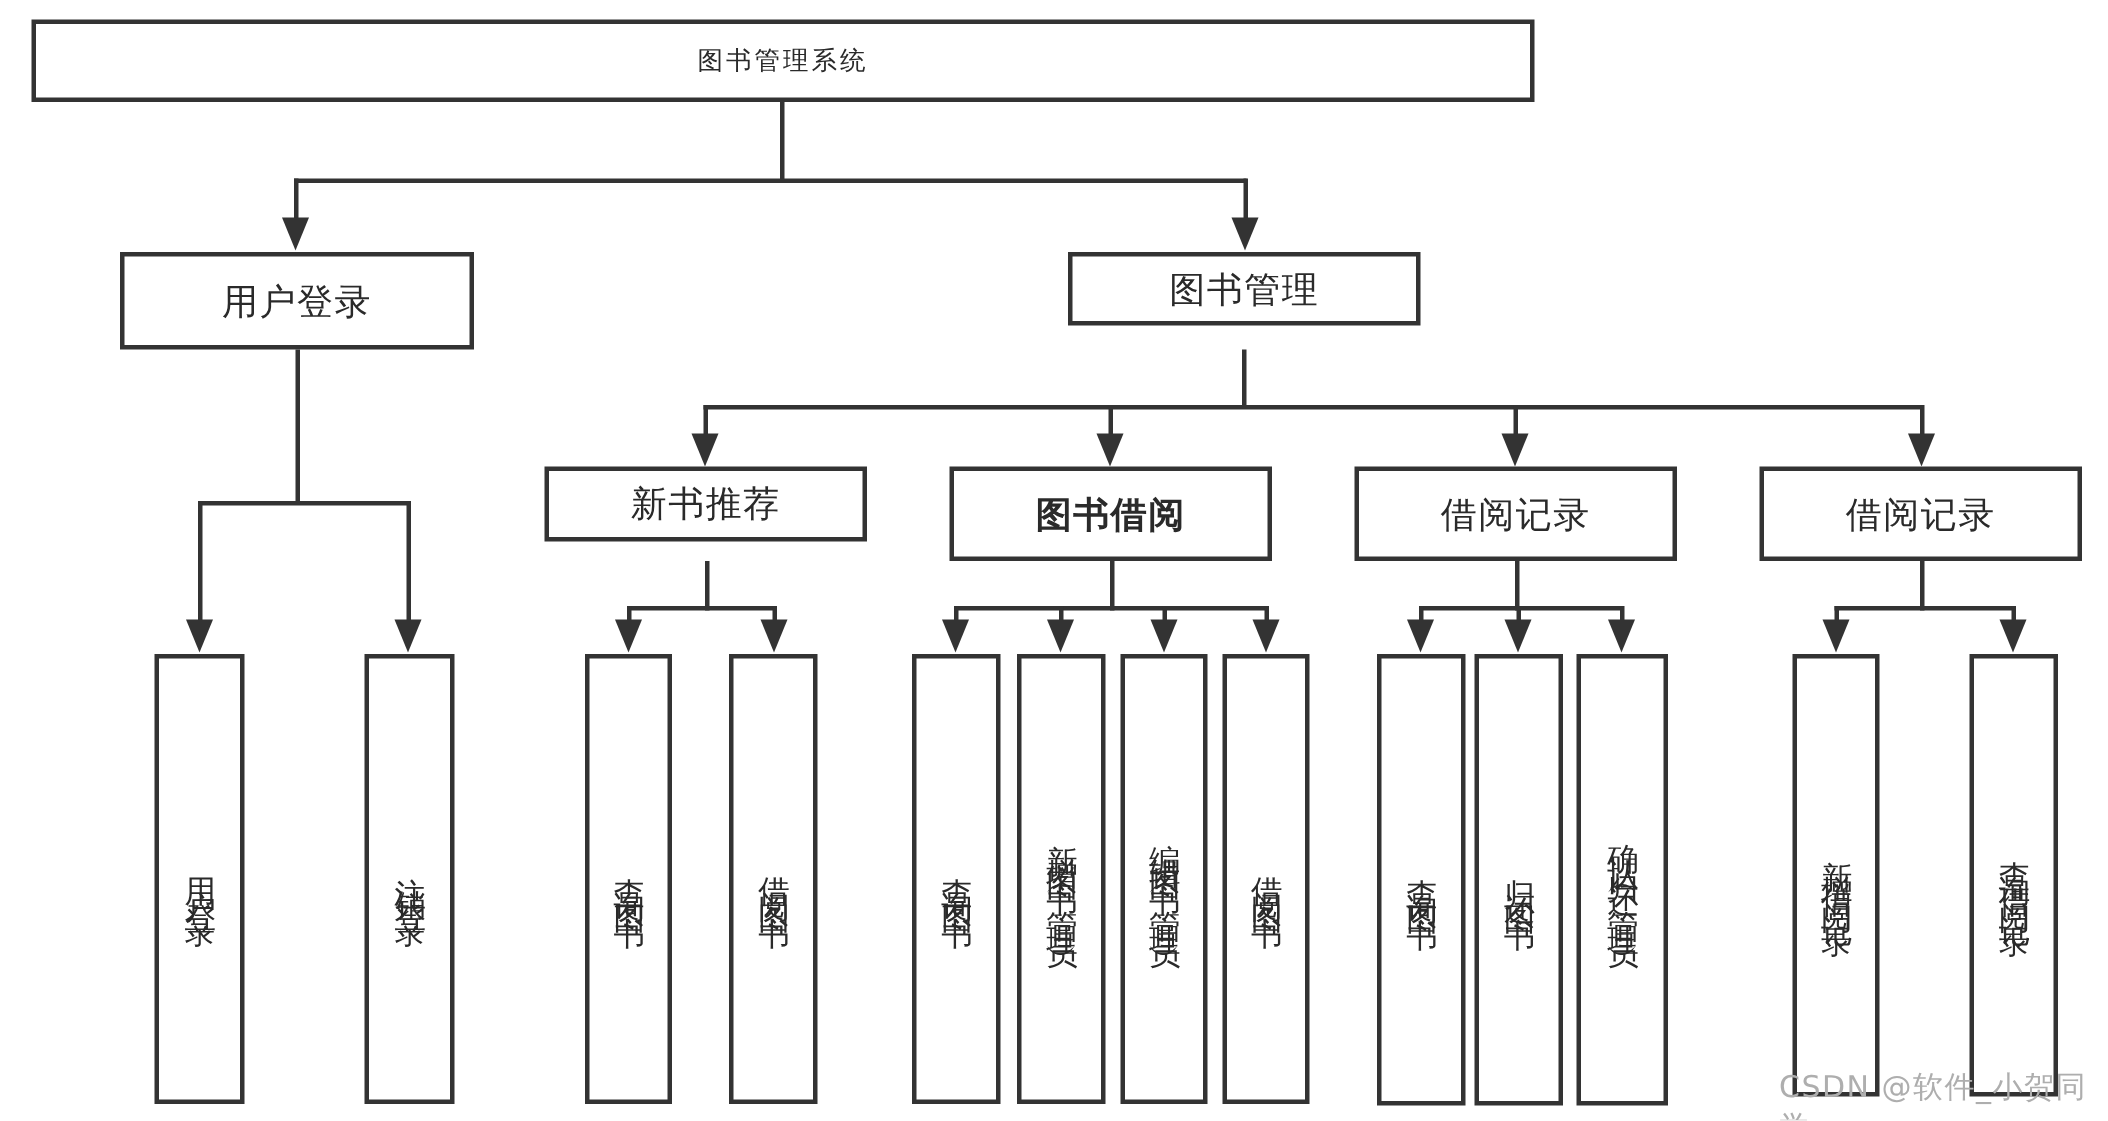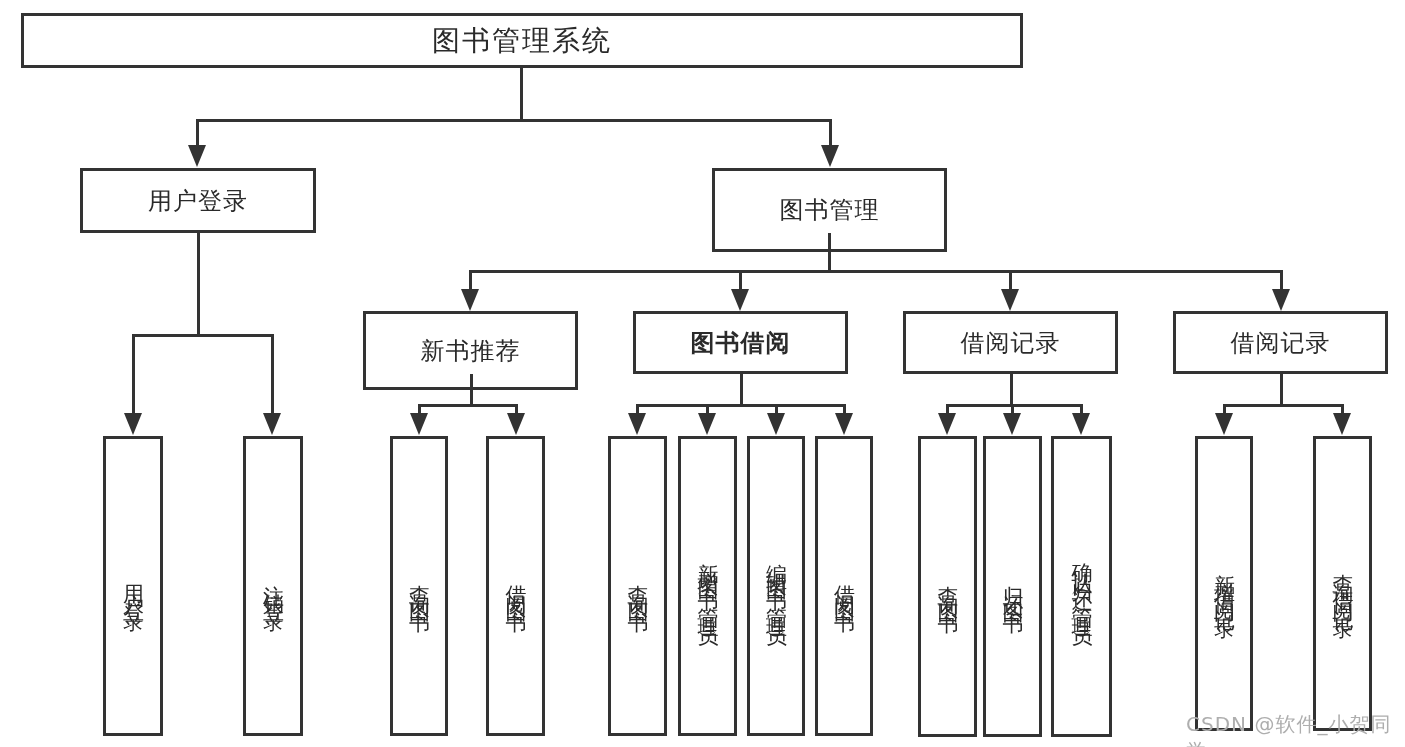--- a/index.html
+++ b/index.html
@@ -1,21 +1,21 @@
 <!DOCTYPE html>
 <html><head>
 <meta charset="utf-8">
 <style>
   html,body{margin:0;padding:0;background:#ffffff;}
   .canvas{position:relative;width:1405px;height:747px;background:#ffffff;
           font-family:"DejaVu Sans","Liberation Sans",sans-serif;color:#2a2a2a;overflow:hidden;}
   .box{position:absolute;border:3px solid #333333;background:#ffffff;box-sizing:border-box;
        display:flex;align-items:center;justify-content:center;text-align:center;}
   .hlabel{font-size:24px;letter-spacing:1px;}
-  .root-label{font-size:28px;letter-spacing:2px;}
+  .root-label{font-size:17px;letter-spacing:2px;}
   .leaf span{writing-mode:vertical-rl;text-orientation:mixed;letter-spacing:9px;
              line-height:1;font-size:21px;white-space:nowrap;}
   .h,.v{position:absolute;background:#333333;}
   .h{height:3px;}
   .v{width:3px;}
   .arrow{position:absolute;width:0;height:0;
          border-left:9px solid transparent;border-right:9px solid transparent;
          border-top:22px solid #333333;}
   .watermark{position:absolute;left:1186px;top:711px;font-size:20px;color:#aeaeae;
              letter-spacing:1px;z-index:5;}
@@ -32,21 +32,21 @@
   <div class="v" style="left:520px;top:67px;height:54px;"></div>
   <div class="h" style="left:196px;top:119px;width:635px;"></div>
   <div class="v" style="left:196px;top:119px;height:30px;"></div>
   <div class="arrow" style="left:188px;top:145px;"></div>
   <div class="v" style="left:829px;top:119px;height:30px;"></div>
   <div class="arrow" style="left:821px;top:145px;"></div>
 
   <div class="box" style="left:80px;top:168px;width:236px;height:65px;">
     <span class="hlabel">用户登录</span>
   </div>
-  <div class="box" style="left:712px;top:168px;width:235px;height:84px;">
+  <div class="box" style="left:712px;top:168px;width:235px;height:49px;">
     <span class="hlabel">图书管理</span>
   </div>
 
   <div class="v" style="left:197px;top:233px;height:103px;"></div>
   <div class="h" style="left:132px;top:334px;width:142px;"></div>
   <div class="v" style="left:132px;top:334px;height:80px;"></div>
   <div class="arrow" style="left:124px;top:413px;"></div>
   <div class="v" style="left:271px;top:334px;height:80px;"></div>
   <div class="arrow" style="left:263px;top:413px;"></div>
 
@@ -54,21 +54,21 @@
   <div class="h" style="left:469px;top:270px;width:813px;"></div>
   <div class="v" style="left:469px;top:270px;height:22px;"></div>
   <div class="arrow" style="left:461px;top:289px;"></div>
   <div class="v" style="left:739px;top:270px;height:22px;"></div>
   <div class="arrow" style="left:731px;top:289px;"></div>
   <div class="v" style="left:1009px;top:270px;height:22px;"></div>
   <div class="arrow" style="left:1001px;top:289px;"></div>
   <div class="v" style="left:1280px;top:270px;height:22px;"></div>
   <div class="arrow" style="left:1272px;top:289px;"></div>
 
-  <div class="box" style="left:363px;top:311px;width:215px;height:79px;">
+  <div class="box" style="left:363px;top:311px;width:215px;height:50px;">
     <span class="hlabel">新书推荐</span>
   </div>
   <div class="box" style="left:633px;top:311px;width:215px;height:63px;font-weight:bold;">
     <span class="hlabel">图书借阅</span>
   </div>
   <div class="box" style="left:903px;top:311px;width:215px;height:63px;">
     <span class="hlabel">借阅记录</span>
   </div>
   <div class="box" style="left:1173px;top:311px;width:215px;height:63px;">
     <span class="hlabel">借阅记录</span>

